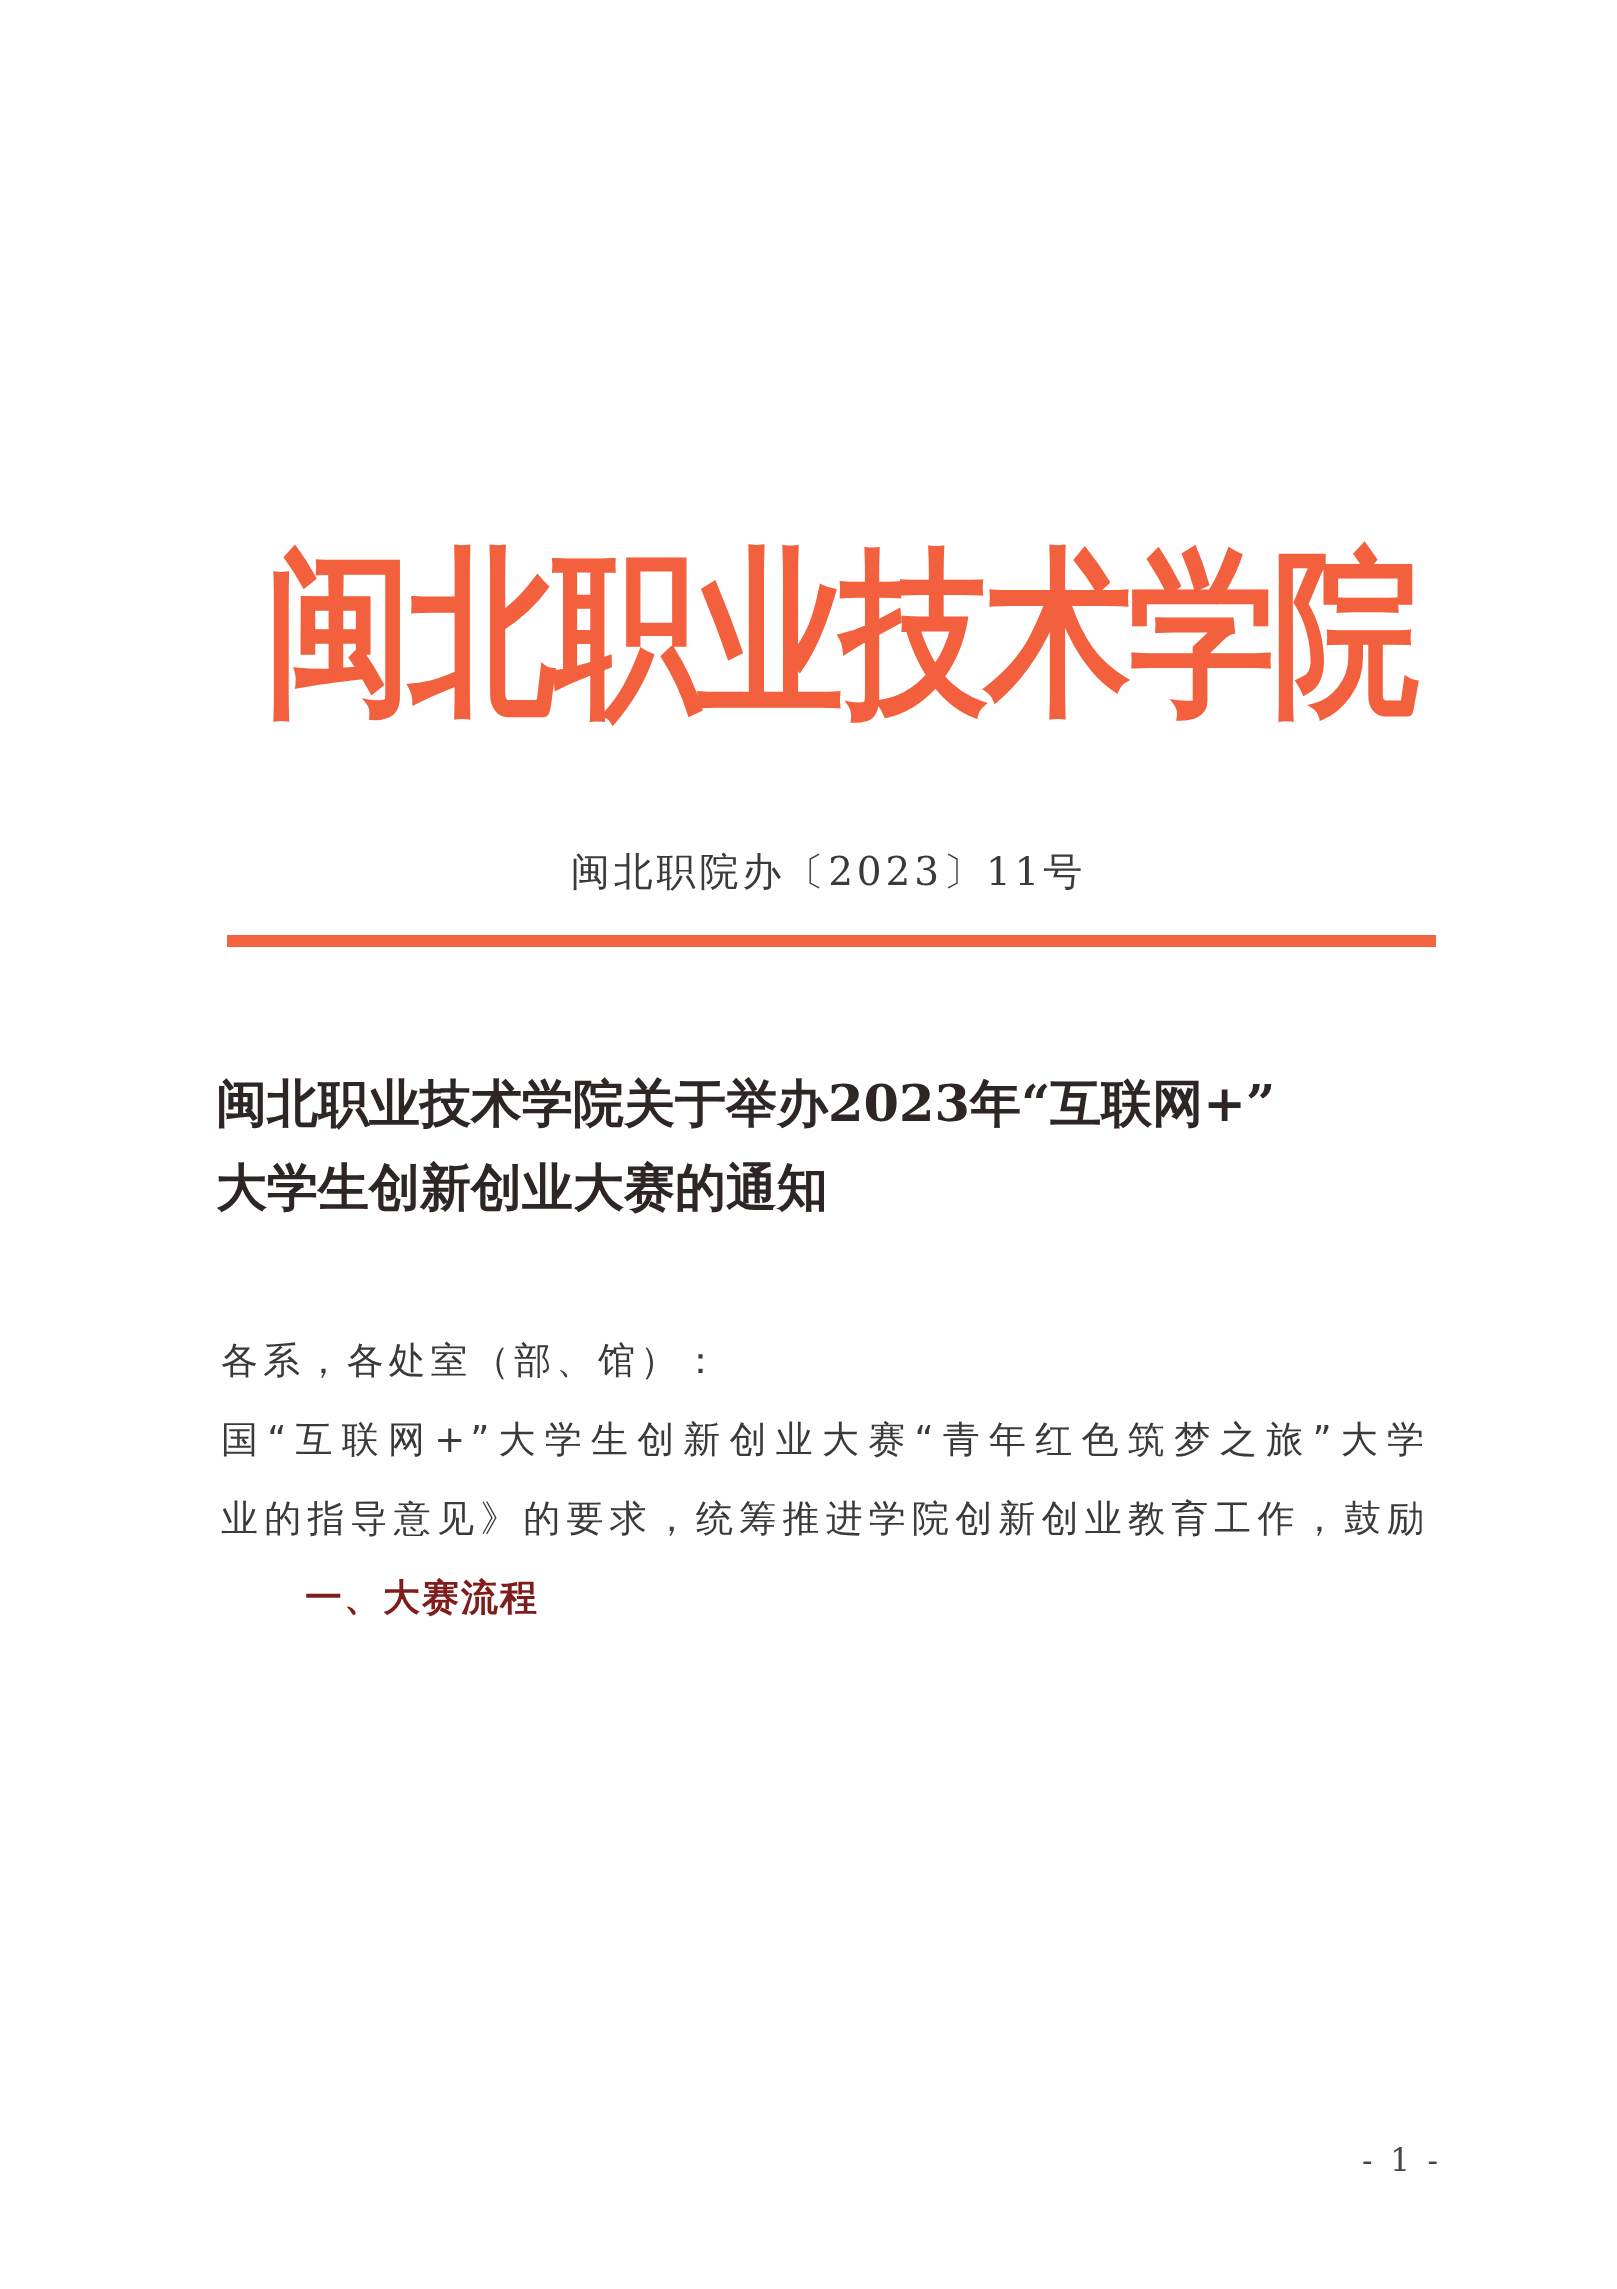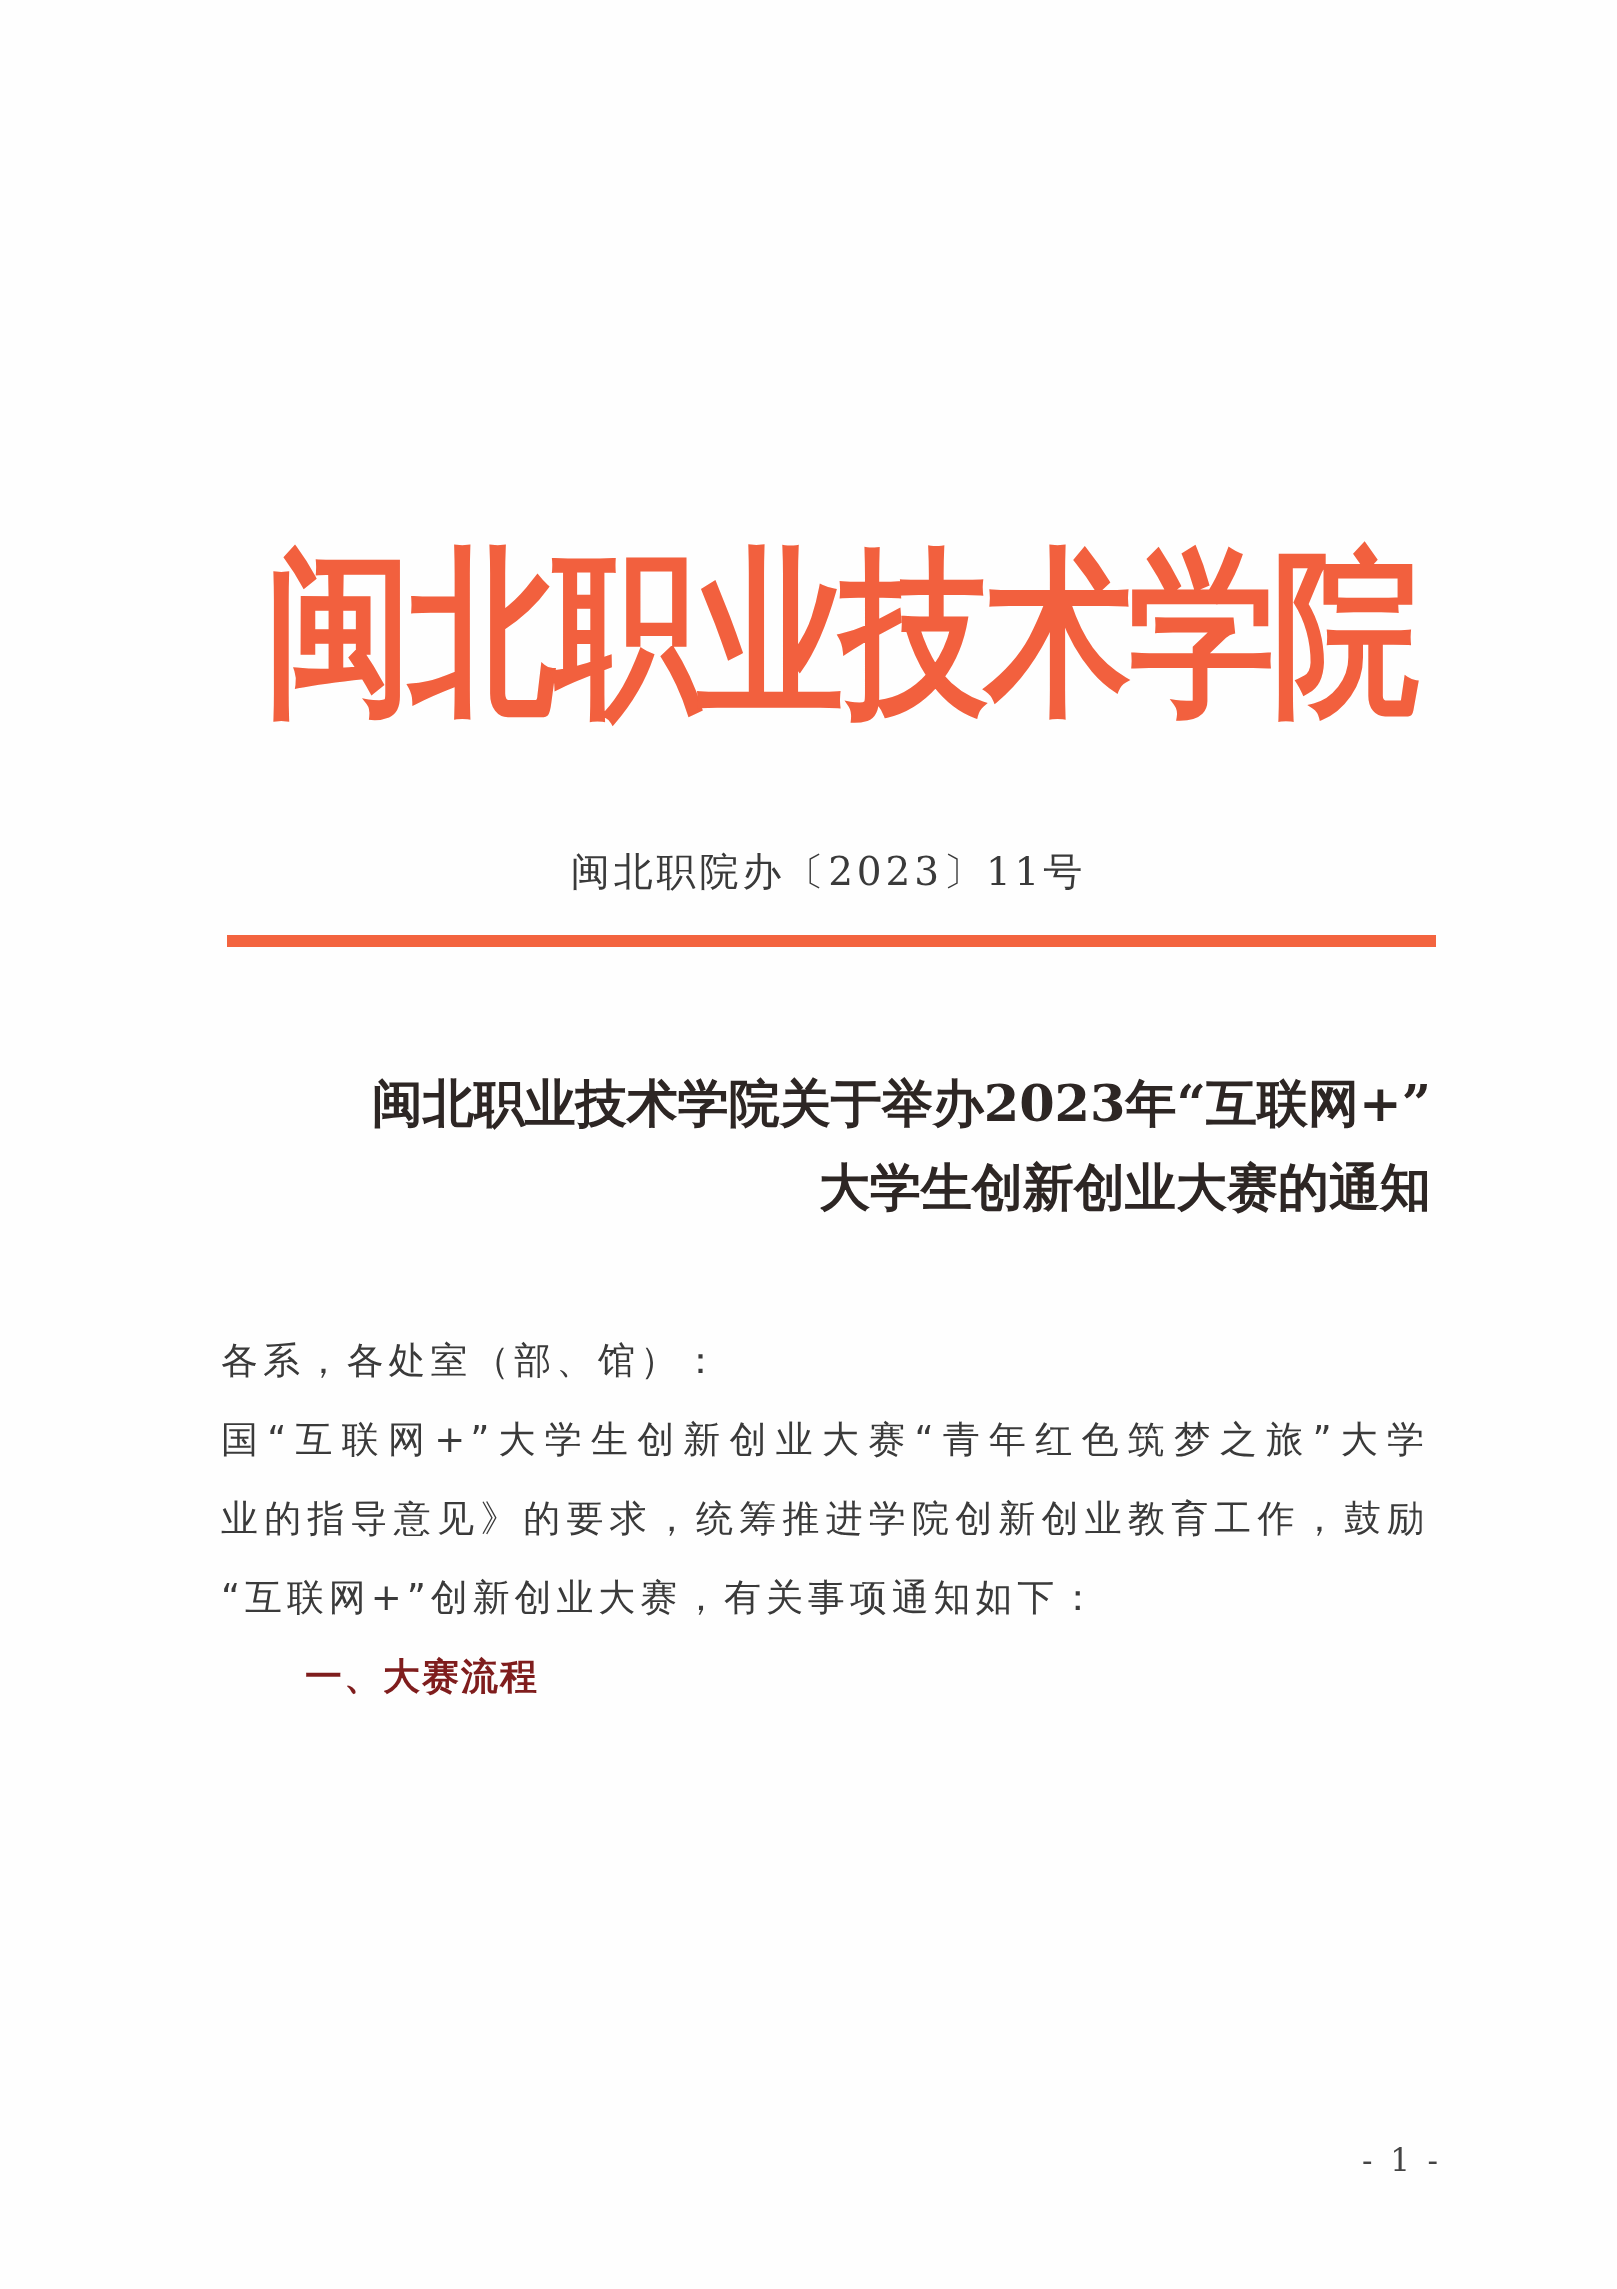--- a/index.html
+++ b/index.html
@@ -62,21 +62,21 @@
       left: 227px;
       top: 935px;
       width: 1209px;
       height: 11.8px;
       background: #f3643f;
     }
     .title {
       position: absolute;
       left: 216px;
       width: 1215px;
-      text-align: right;
+      text-align: left;
       font-family: "DejaVu Serif", "Liberation Serif", serif;
       font-weight: bold;
       color: #2d2624;
       font-size: 51px;
       line-height: 84px;
       top: 1061px;
     }
     .title .tline { display: block; white-space: nowrap; }
     .body-text {
       position: absolute;
@@ -129,20 +129,19 @@
 
   <div class="title">
     <span class="tline">闽北职业技术学院关于举办2023年“互联网+”</span>
     <span class="tline">大学生创新创业大赛的通知</span>
   </div>
 
   <div class="body-text">
     <span class="line">各系，各处室（部、馆）：</span>
     <span class="line justify">国“互联网+”大学生创新创业大赛“青年红色筑梦之旅”大学</span>
     <span class="line justify">业的指导意见》的要求，统筹推进学院创新创业教育工作，鼓励</span>
-    <span class="line">“互联网+”创新创业大赛，有关事项通知如下：</span>
     <span class="line indent section-heading">一、大赛流程</span>
   </div>
 
   <div class="page-number">- 1 -</div>
 
 </div>
 
 
 </body></html>

